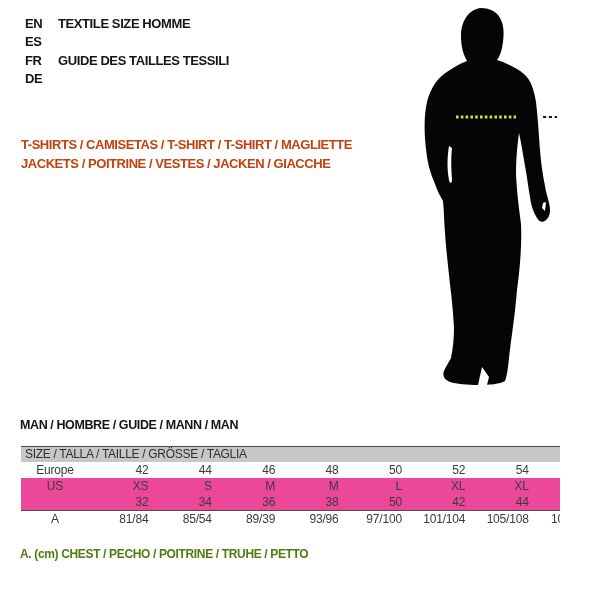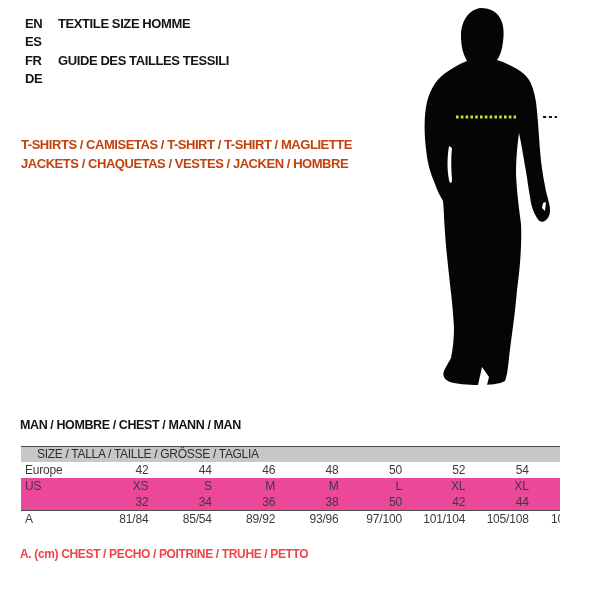--- a/index.html
+++ b/index.html
@@ -16,28 +16,28 @@
     font-size:13px;font-weight:700;letter-spacing:-0.45px;line-height:19px;margin-top:27px;}
   
   .figure-wrap{position:absolute;left:398px;top:5px;width:190px;height:390px;}
   
   .man-title{position:absolute;left:20px;top:418px;color:#141414;
     font-size:12.5px;font-weight:700;letter-spacing:-0.4px;}
   
   .size-table{position:absolute;left:21px;top:446px;width:571px;
     border-top:1px solid #4c4c4c;font-size:12px;color:#3a3a3a;letter-spacing:-0.2px;}
   .t-header{height:15px;line-height:15px;background:#c7c7c7;color:#2e2e2e;
-    padding-left:16px;letter-spacing:-0.3px;}
+    padding-left:4px;letter-spacing:-0.3px;}
   .t-row{display:grid;grid-template-columns:64px repeat(8,1fr);height:16px;align-items:center;}
-  .t-row .t-label{padding-left:4px;text-align:left;}
+  .t-row .t-label{padding-left:4px;text-align:center;}
   .t-row .t-val{text-align:right;}
   .t-band{background:#ec4899;}
   .t-row-last{border-top:1px solid #4c4c4c;}
   
-  .footnote{position:absolute;left:20px;top:547px;color:#ef4444;
+  .footnote{position:absolute;left:20px;top:547px;color:#4d7c0f;
     font-size:12px;font-weight:700;letter-spacing:-0.35px;}
 </style>
 </head>
 <body>
 
 <div class="canvas">
 
   <div class="lang-block">
     <div class="lang-row">
       <span class="lang-code">EN</span>
@@ -50,21 +50,21 @@
       <span class="lang-code">FR</span>
       <span class="lang-label">GUIDE DES TAILLES TESSILI</span>
     </div>
     <div class="lang-row">
       <span class="lang-code">DE</span>
     </div>
   </div>
 
   <div class="categories">
     <div>T-SHIRTS / CAMISETAS / T-SHIRT / T-SHIRT / MAGLIETTE</div>
-    <div>JACKETS / CHAQUETAS / VESTES / JACKEN / HOMBRE</div>
+    <div>JACKETS / POITRINE / VESTES / JACKEN / GIACCHE</div>
   </div>
 
   <div class="figure-wrap">
     <svg width="190" height="390" viewBox="398 5 190 390" xmlns="http://www.w3.org/2000/svg">
       <path fill="#050505" d="
         M 481 8
         C 490 8 498 12 501 20
         C 504 26 504 34 503 42
         C 502 50 500 56 497 60
         C 506 63 517 68 524 74
@@ -106,21 +106,21 @@
       <path fill="#ffffff" d="
         M 543 203 L 546 202 L 545 211 L 542 208 Z"></path>
 
       <line x1="456" y1="117" x2="516" y2="117" stroke-width="3.2" stroke-dasharray="2.6 2.2" stroke="#d5df2c"></line>
 
       <line x1="543" y1="117" x2="557" y2="117" stroke-width="2.2" stroke-dasharray="3.2 2.6" stroke="#1c1c1c"></line>
       <text x="561" y="122" font-size="13.5" font-weight="700" fill="#1a1a1a" font-family="Liberation Sans, sans-serif">A</text>
     </svg>
   </div>
 
-  <div class="man-title">MAN / HOMBRE / CHEST / MANN / MAN</div>
+  <div class="man-title">MAN / HOMBRE / GUIDE / MANN / MAN</div>
 
   <div class="size-table">
     <div class="t-header">SIZE / TALLA / TAILLE / GRÖSSE / TAGLIA</div>
 
     <div class="t-row">
       <span class="t-label">Europe</span>
       <span class="t-val">42</span>
       <span class="t-val">44</span>
       <span class="t-val">46</span>
       <span class="t-val">48</span>
@@ -152,21 +152,21 @@
         <span class="t-val">42</span>
         <span class="t-val">44</span>
         <span class="t-val">46</span>
       </div>
     </div>
 
     <div class="t-row t-row-last">
       <span class="t-label">A</span>
       <span class="t-val">81/84</span>
       <span class="t-val">85/54</span>
-      <span class="t-val">89/92</span>
+      <span class="t-val">89/39</span>
       <span class="t-val">93/96</span>
       <span class="t-val">97/100</span>
       <span class="t-val">101/104</span>
       <span class="t-val">105/108</span>
       <span class="t-val">109/112</span>
     </div>
   </div>
 
   <div class="footnote">A. (cm) CHEST / PECHO / POITRINE / TRUHE / PETTO</div>
 

